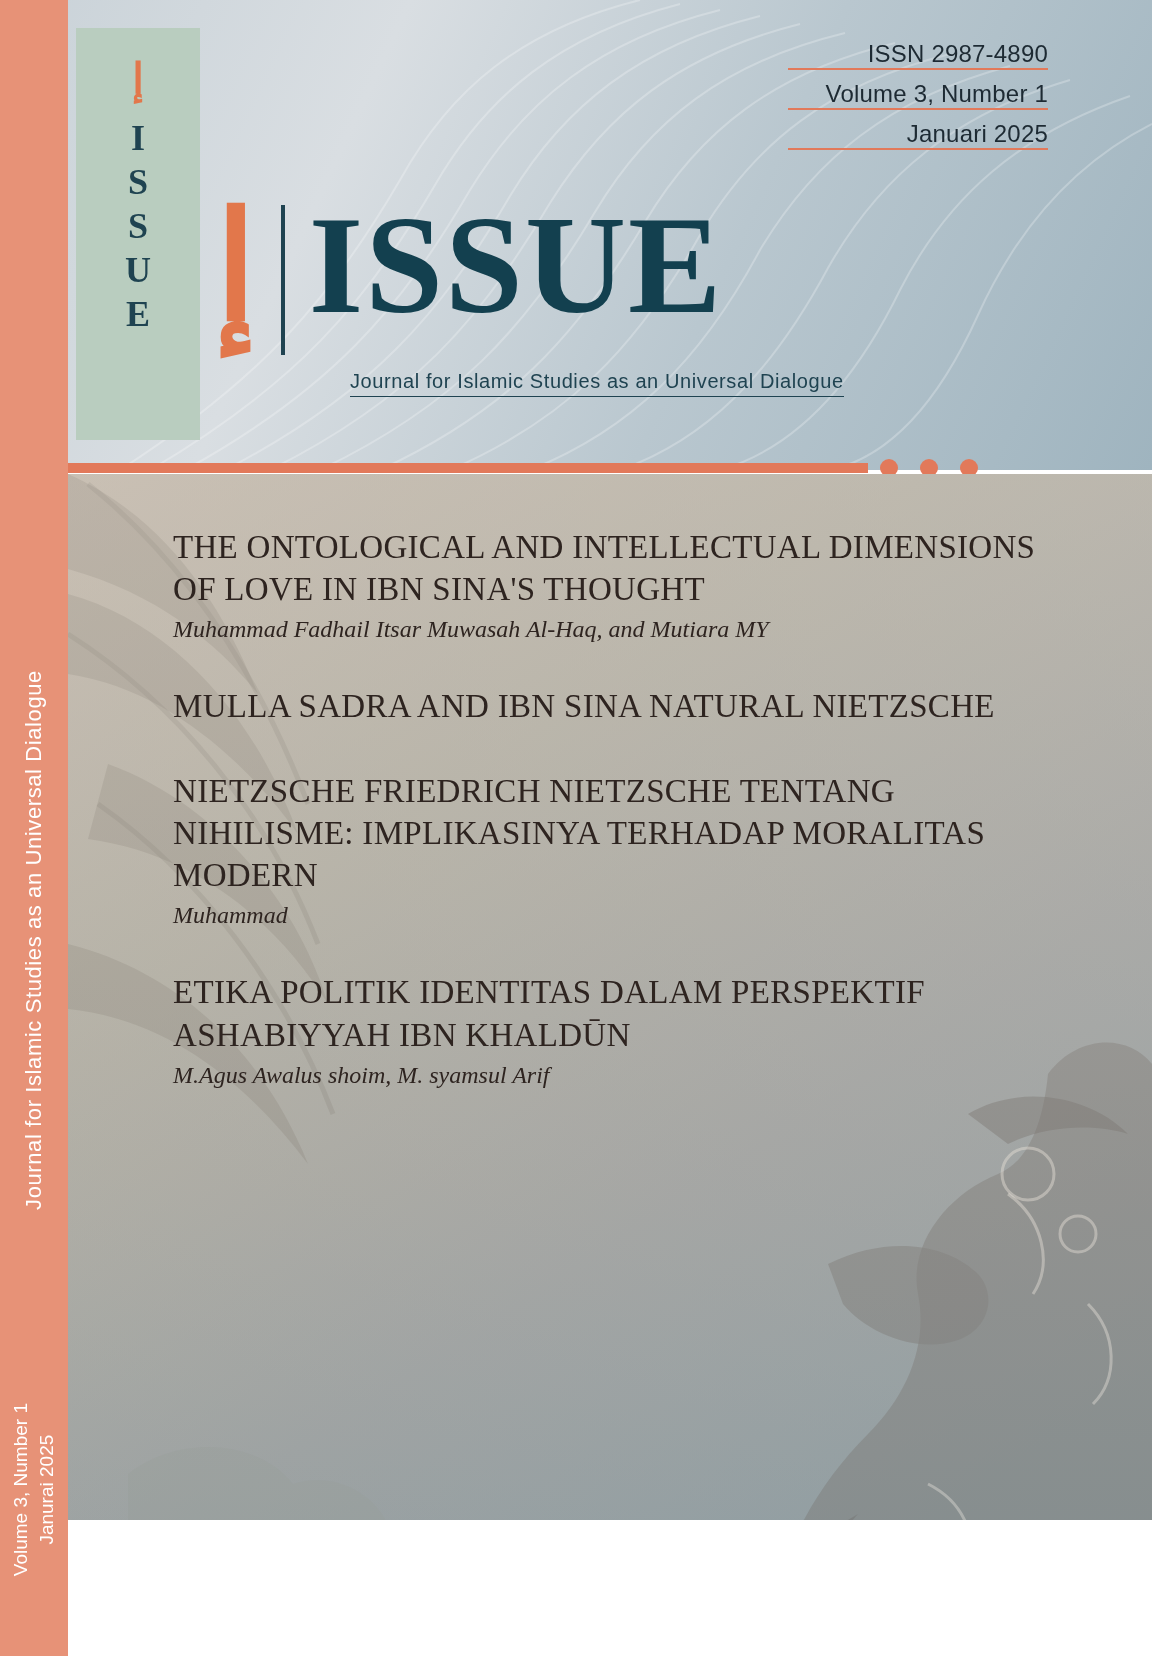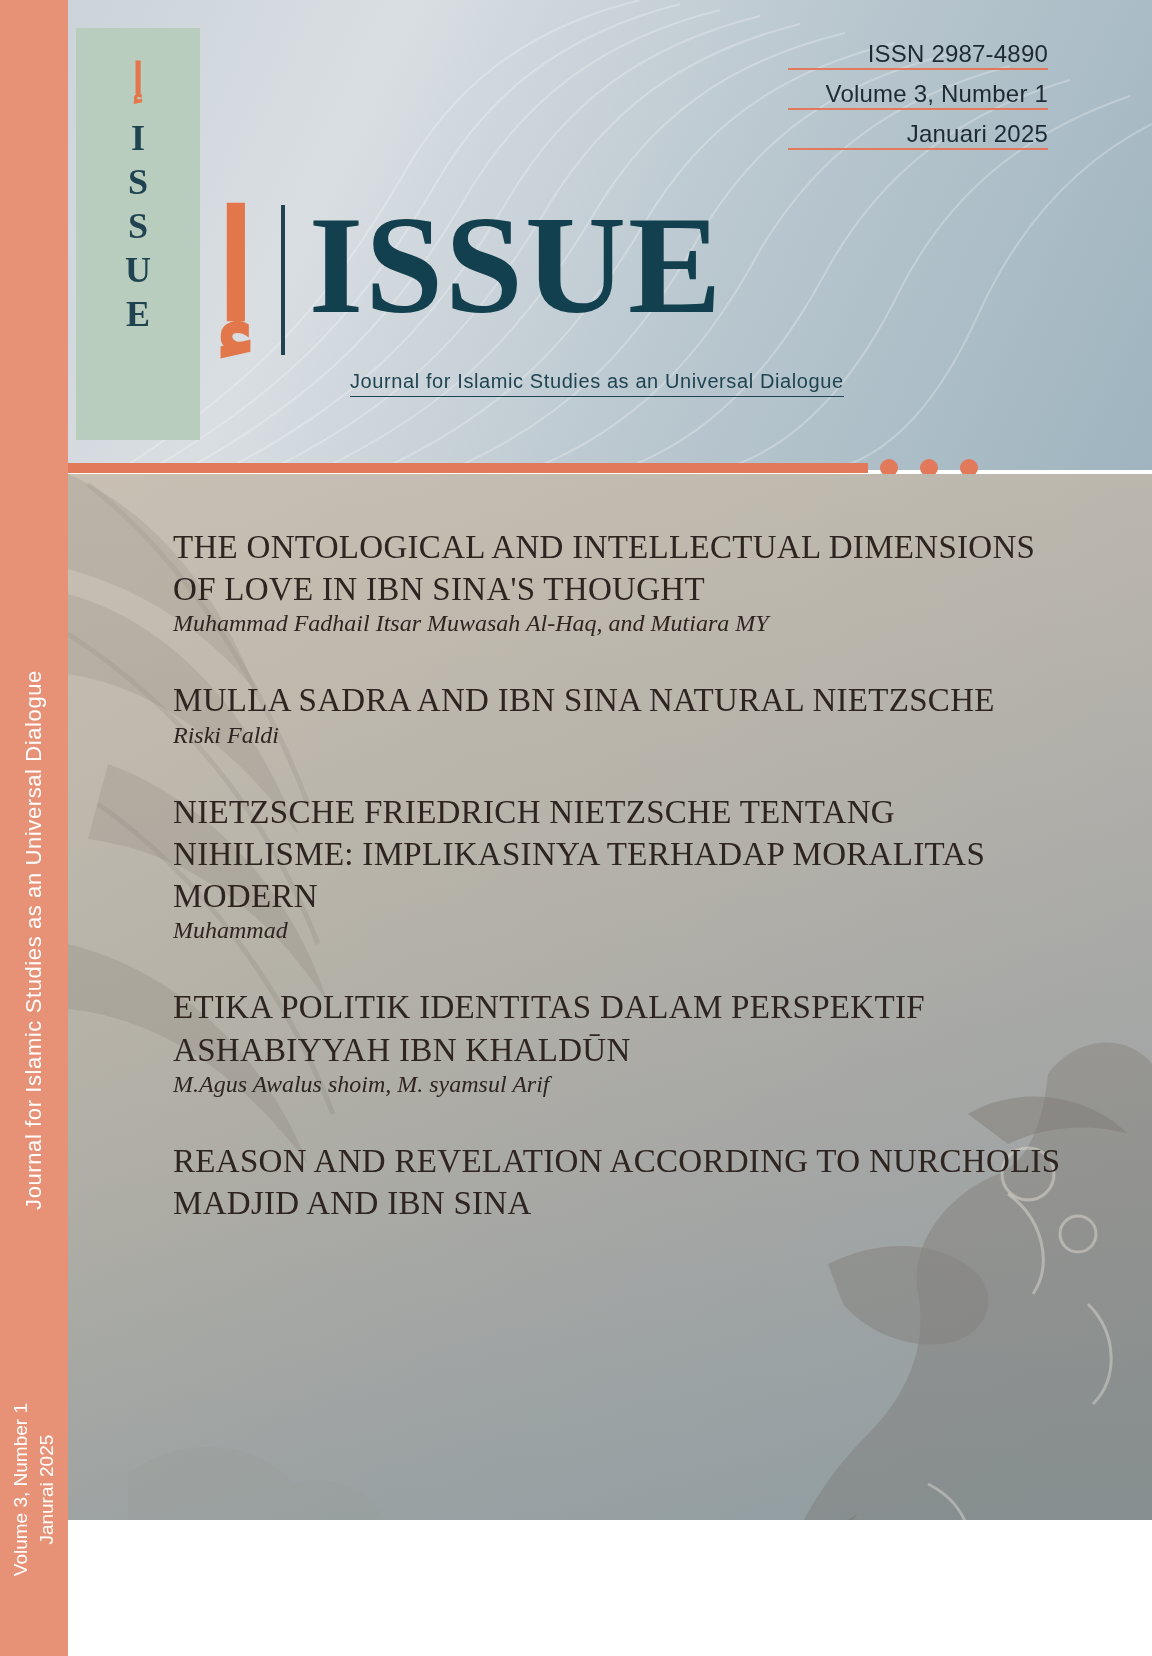--- a/index.html
+++ b/index.html
@@ -223,20 +223,21 @@
     font-family: "Liberation Serif", serif;
     font-size: 33px;
     line-height: 1.28;
     color: #2e2420;
     letter-spacing: .3px;
   }
   .entry .authors {
     font-family: "Liberation Serif", serif;
     font-style: italic;
     font-size: 24px;
+    margin-top: 6px;
     color: #2e2420;
   }
 </style>
 </head>
 <body>
 
 <div class="cover">
 
   <div class="header">
     <svg class="header-topo" viewBox="0 0 1152 470" preserveAspectRatio="none">
@@ -352,29 +353,27 @@
       <rect width="1084" height="1182" fill="url(#veil)"></rect>
     </svg>
 
     <div class="toc">
       <div class="entry">
         <div class="title">THE ONTOLOGICAL AND INTELLECTUAL DIMENSIONS OF LOVE IN IBN SINA'S THOUGHT</div>
         <div class="authors">Muhammad Fadhail Itsar Muwasah Al-Haq, and Mutiara MY</div>
       </div>
       <div class="entry">
         <div class="title">MULLA SADRA AND IBN SINA NATURAL NIETZSCHE</div>
-        <div class="authors">Riski Faldi</div>
       </div>
       <div class="entry">
         <div class="title">NIETZSCHE FRIEDRICH NIETZSCHE TENTANG NIHILISME: IMPLIKASINYA TERHADAP MORALITAS MODERN</div>
         <div class="authors">Muhammad</div>
       </div>
       <div class="entry">
         <div class="title">ETIKA POLITIK IDENTITAS DALAM PERSPEKTIF ASHABIYYAH IBN KHALDŪN</div>
         <div class="authors">M.Agus Awalus shoim, M. syamsul Arif</div>
       </div>
       <div class="entry">
-        <div class="title">REASON AND  REVELATION ACCORDING TO NURCHOLIS MADJID AND IBN SINA</div>
       </div>
     </div>
   </div>
 
 </div>
 
 </body></html>

